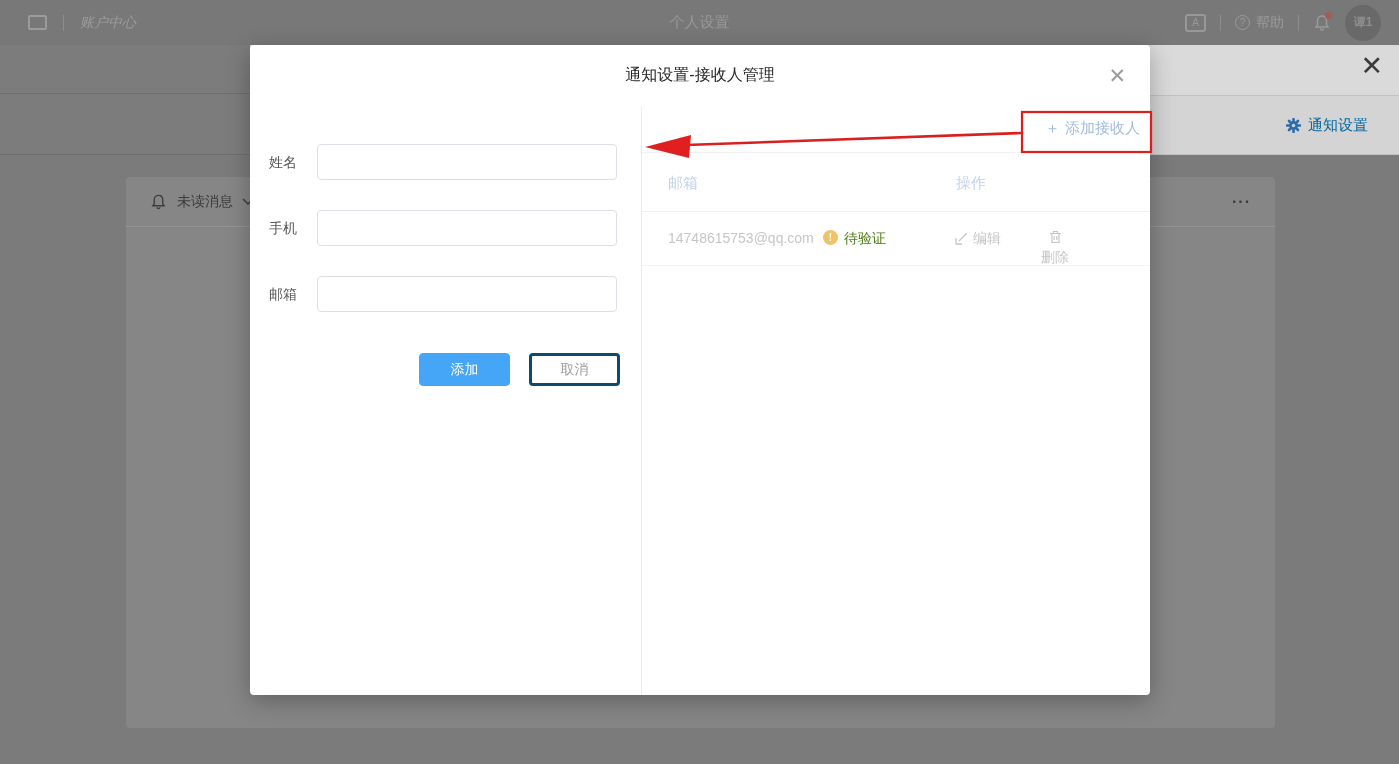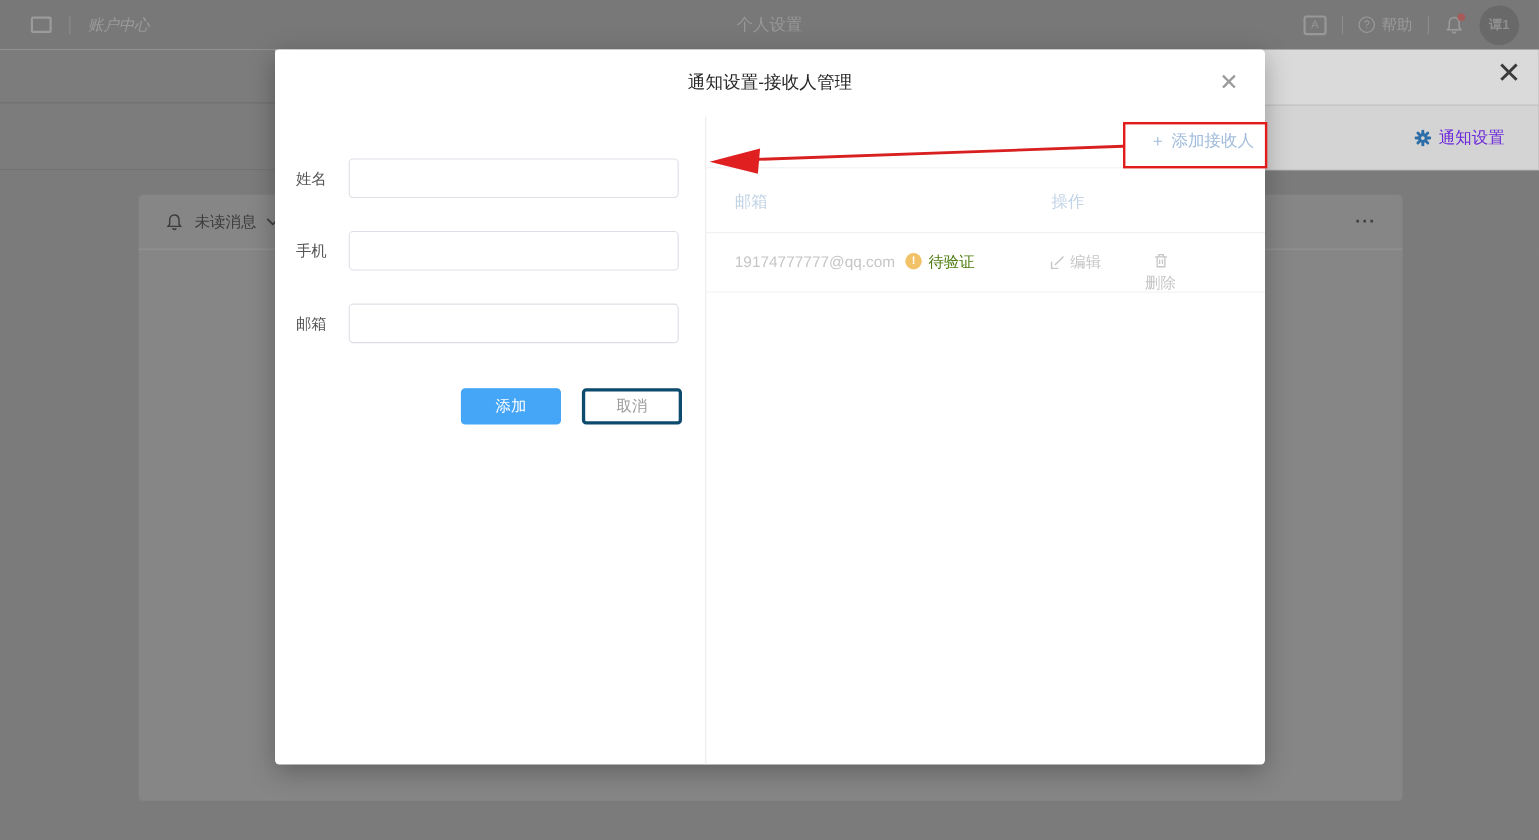--- a/index.html
+++ b/index.html
@@ -19,21 +19,21 @@
   .help { display:flex; align-items:center; gap:6px; color:#9b9b9b; font-size:14px; }
   .q-circle { width:15px; height:15px; border:1.5px solid #9b9b9b; border-radius:50%; font-size:10px; display:flex; align-items:center; justify-content:center; }
   .bell-wrap { position:relative; width:18px; height:18px; }
   .bell-dot { position:absolute; right:-1px; top:-2px; width:7px; height:7px; border-radius:50%; background:#a85a5a; }
   .avatar { width:36px; height:36px; border-radius:50%; background:#696969; color:#8f8f8f; font-size:12px; display:flex; align-items:center; justify-content:center;font-weight:bold; }
 
   
   .page-row1 { left:0; top:45px; width:1399px; height:51px; background:#dadada; border-bottom:1px solid #c2c2c2; z-index:1; }
   .page-close { position:absolute; right:16px; top:8px; font-size:27px; color:#3a3a3a; line-height:1; cursor:pointer; }
   .page-row2 { left:0; top:96px; width:1399px; height:59px; background:#d4d4d4; border-bottom:1px solid #c2c2c2; z-index:1; display:flex; align-items:center; justify-content:flex-end; padding-right:31px; }
-  .notif-btn { display:flex; align-items:center; gap:7px; color:#6d28d9; font-size:15px; cursor:pointer; }
+  .notif-btn { display:flex; align-items:center; gap:7px; color:#0369a1; font-size:15px; cursor:pointer; }
   .dim-left { left:0; top:45px; width:250px; height:110px; background:#7c7c7c; z-index:2; }
   .dim-left .l1 { position:absolute; left:0; top:48px; width:250px; height:1px; background:#6e6e6e; }
   .dim-left .l2 { position:absolute; left:0; bottom:0; width:250px; height:1px; background:#6e6e6e; }
 
   .page-content { left:0; top:155px; width:1399px; height:609px; background:#7b7b7b; z-index:1; }
   .unread-card { position:absolute; left:126px; top:22px; width:1149px; height:551px; background:#868686; border-radius:4px; }
   .card-header { height:50px; display:flex; align-items:center; padding:0 24px; border-bottom:1px solid #949494; }
   .card-title { color:#3c3c3c; font-size:14px; font-weight:500; margin-left:10px; }
   .card-chevron { margin-left:9px; }
   .card-more { margin-left:auto; color:#3c3c3c; font-size:16px; font-weight:bold; letter-spacing:1px; cursor:pointer; }
@@ -159,21 +159,21 @@
         <div class="add-recipient">
           <span>＋</span>
           <span>添加接收人</span>
         </div>
       </div>
       <div class="tbl-header">
         <span class="col-email">邮箱</span>
         <span class="col-action">操作</span>
       </div>
       <div class="tbl-row">
-        <span class="row-email">19174777777@qq.com</span>
+        <span class="row-email">14748615753@qq.com</span>
         <span class="warn-badge">!</span>
         <span class="row-status">待验证</span>
         <div class="row-act act-edit">
           <svg width="14" height="14" viewBox="0 0 14 14">
               <path d="M2 6 L2 12 L8 12" fill="none" stroke="#c6c6c6" stroke-width="1.3"></path>
               <path d="M5 9 L12 2 M12 2 L12.8 1.2" fill="none" stroke="#c6c6c6" stroke-width="1.3"></path>
             </svg>
           <span>编辑</span>
         </div>
         <div class="row-act act-delete">

